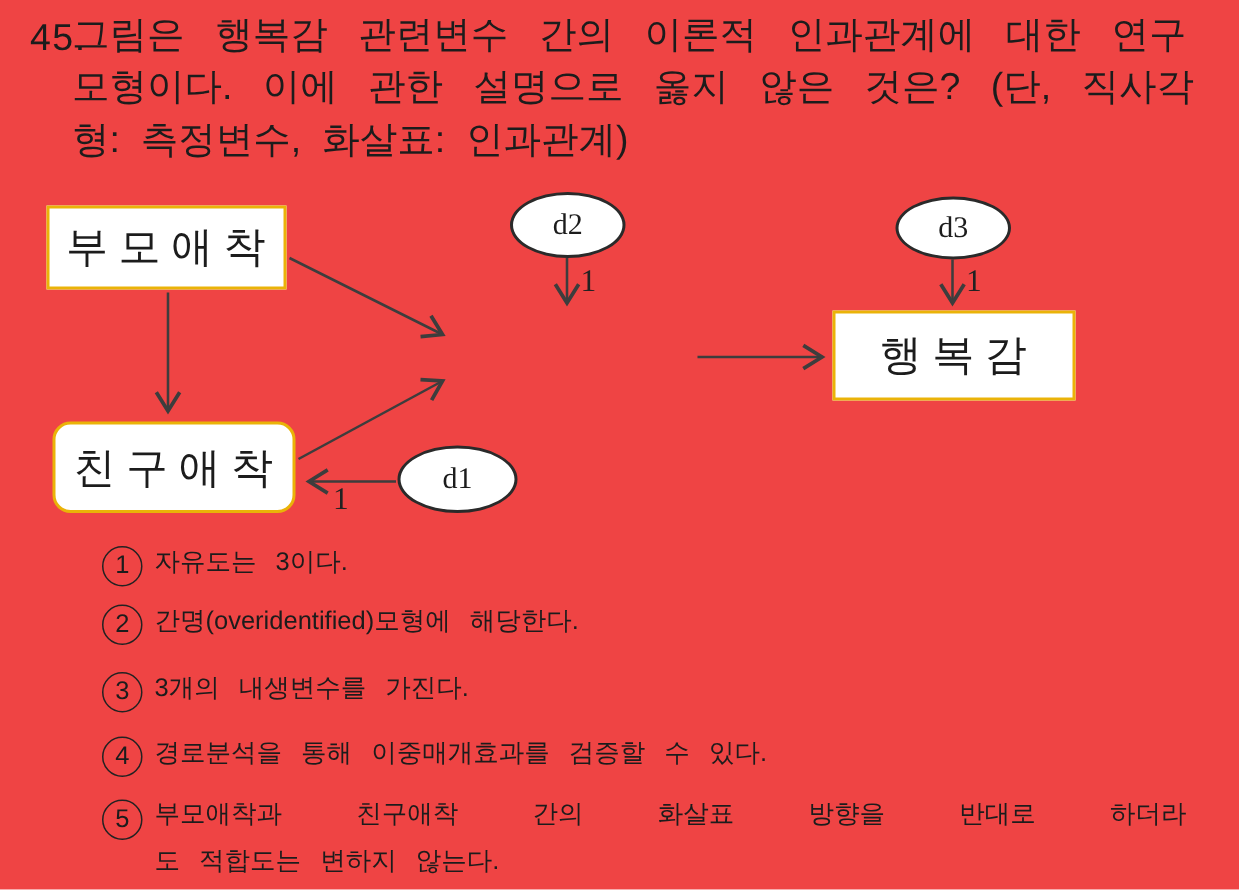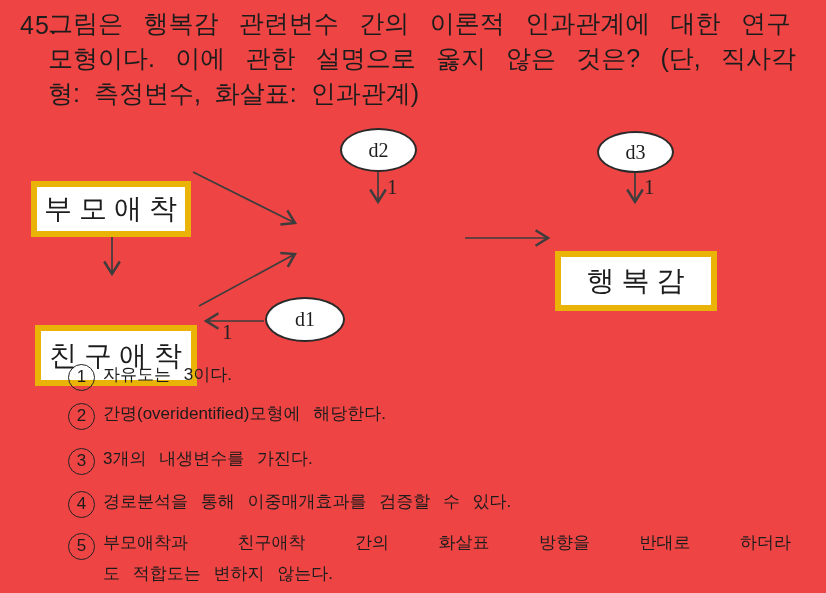--- a/index.html
+++ b/index.html
@@ -27,30 +27,29 @@
     white-space: normal;
     text-align: justify; text-align-last: justify;
   }
   .q-line1 { top: 9px;  width: 743px; }
   .q-line2 { top: 44px; width: 748px; }
   .q-line3 { top: 79px; text-align: right; }
   
   .arrows { position: absolute; left: 0; top: 0; width: 826px; height: 593px; pointer-events: none; }
   .dbox {
     position: absolute;
-    border: 6px solid #eab308;
+    border: 2px solid #eab308;
     background: #ffffff;
     display: flex; align-items: center; justify-content: center;
     font-family: "Liberation Serif", serif;
     font-size: 28px; letter-spacing: 7px; padding-left: 6px;
     white-space: nowrap;
-    margin-top: 44px;
   }
   .box-parent { left: 31px;  top: 137px; width: 160px; height: 56px; }
-  .box-friend { left: 35px;  top: 281px; width: 162px; height: 61px; }
+  .box-friend { left: 35px;  top: 281px; width: 162px; height: 61px; border-radius: 12px; }
   .box-school { left: 302px; top: 207px; width: 161px; height: 57px; }
   .box-happy  { left: 555px; top: 207px; width: 162px; height: 60px; }
   .dell {
     position: absolute;
     border: 2px solid #2a2a2a; border-radius: 50%;
     background: #ffffff;
     display: flex; align-items: center; justify-content: center;
     font-family: "Liberation Serif", serif;
     font-size: 20px;
   }

